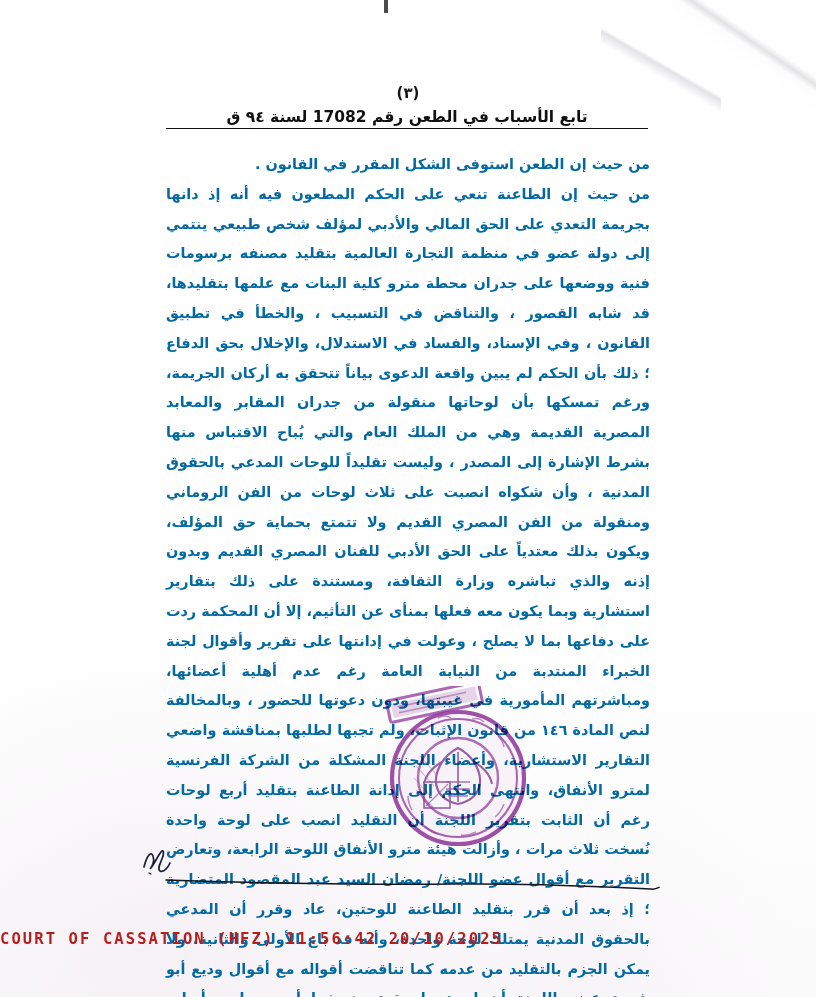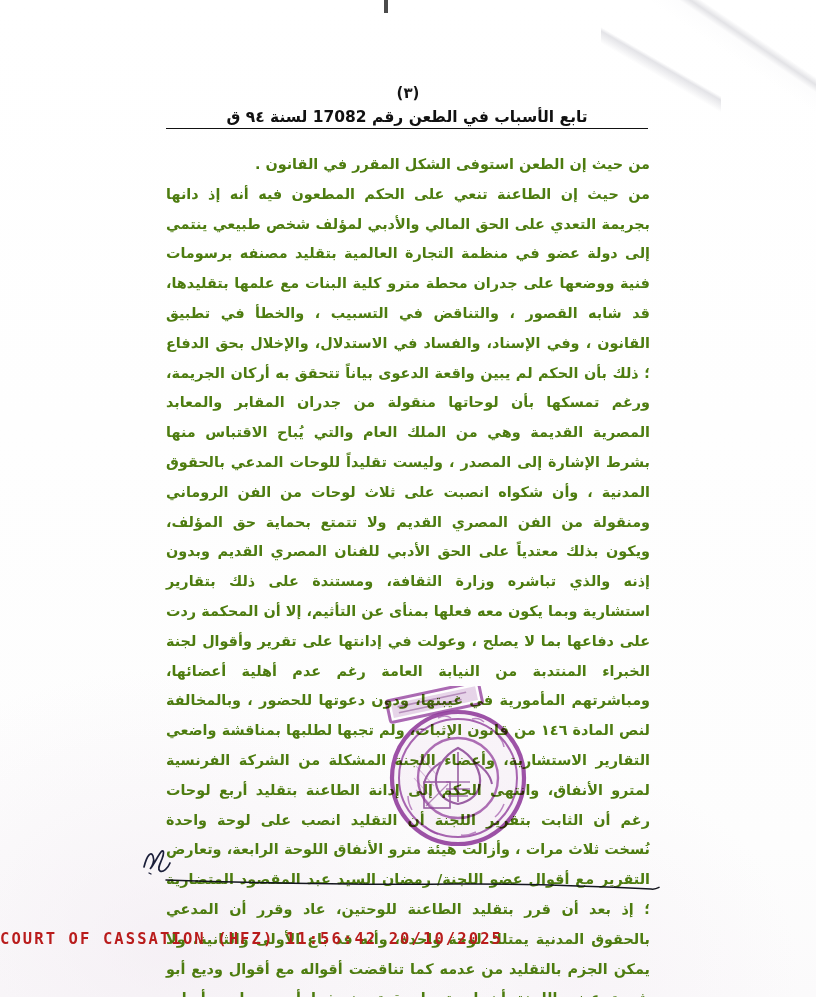--- a/index.html
+++ b/index.html
@@ -105,21 +105,21 @@
     right: 166px;
     width: 484px;
   }
 
   p.para {
     margin: 0;
     text-align: justify;
     text-align-last: right;
     font-size: 14.4px;
     line-height: 29.8px;
-    color: #4d7c0f;
+    color: #0369a1;
     font-weight: 600;
   }
   p.para.indent { text-indent: 0; }
 
   p.para.lead {
     text-align: justify;
     text-align-last: right;
   }
 
   .para + .para { margin-top: 0; }

